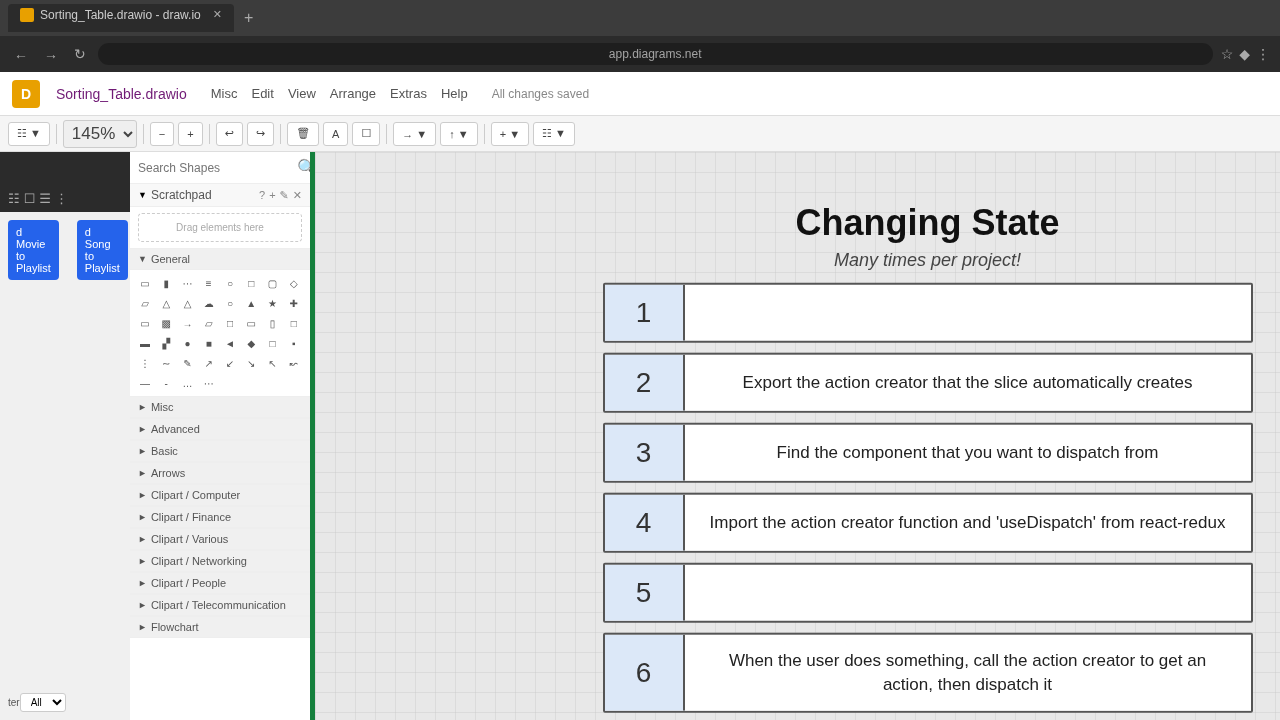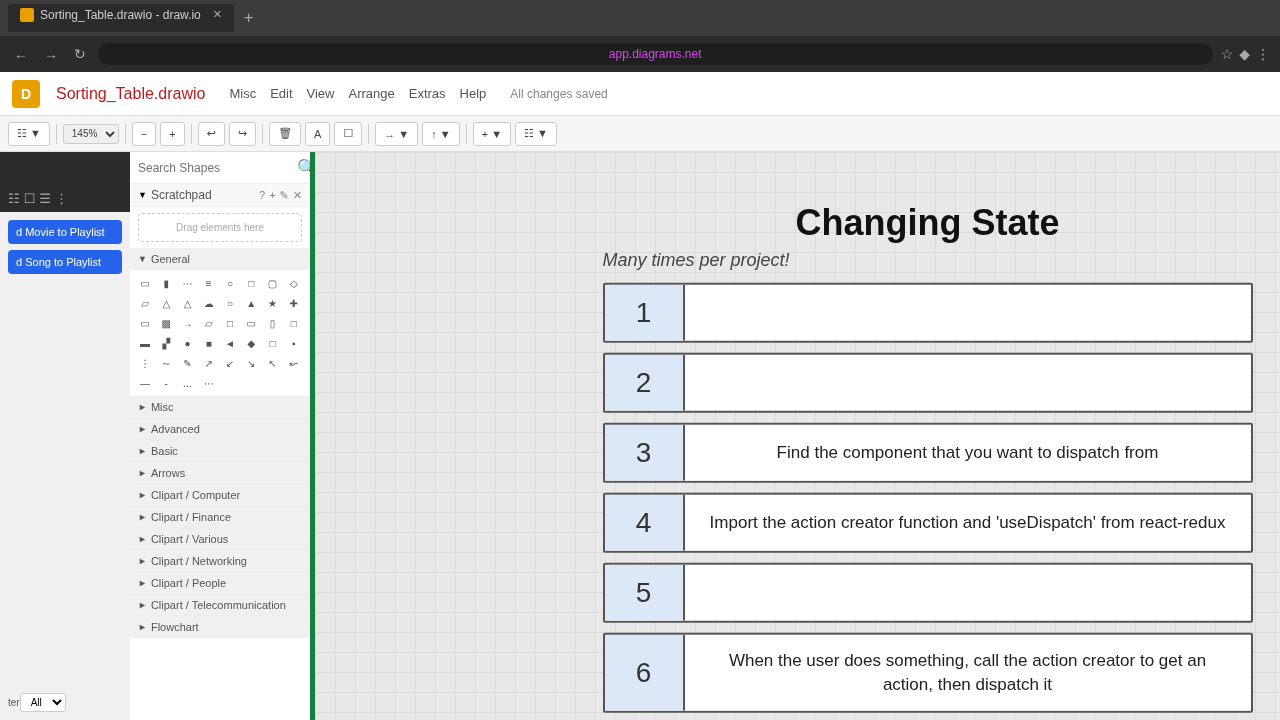--- a/index.html
+++ b/index.html
@@ -34,42 +34,42 @@
       background: #2b2b2b;
       height: 36px;
       display: flex;
       align-items: center;
       padding: 0 10px;
       gap: 8px;
     }
     .nav-btn { color: #aaa; font-size: 14px; cursor: pointer; padding: 2px 4px; }
     .address-bar {
       background: #1e1e1e;
-      color: #d946ef;
+      color: #a3a3a3;
       font-size: 12px;
       padding: 4px 12px;
       border-radius: 16px;
       flex: 1;
       text-align: center;
     }
     .nav-icons { display: flex; gap: 6px; margin-left: auto; }
     .nav-icon { color: #aaa; font-size: 14px; cursor: pointer; }
 
     
     .app-header {
       background: #fff;
       height: 44px;
       display: flex;
       align-items: center;
       padding: 0 12px;
       border-bottom: 1px solid #ddd;
       gap: 16px;
     }
     .app-logo { width: 28px; height: 28px; background: #e8a000; border-radius: 4px; display: flex; align-items: center; justify-content: center; color: white; font-weight: bold; font-size: 14px; }
-    .app-title { font-size: 16px; color: #b91c1c; font-weight: 500; }
+    .app-title { font-size: 14px; color: #701a75; font-weight: 500; }
     .app-menu { display: flex; gap: 14px; margin-left: 8px; }
     .menu-item { font-size: 13px; color: #555; cursor: pointer; }
     .saved-status { font-size: 12px; color: #888; margin-left: 8px; }
 
     
     .toolbar {
       background: #f5f5f5;
       height: 36px;
       display: flex;
       align-items: center;
@@ -84,21 +84,21 @@
       padding: 2px 8px;
       font-size: 11px;
       cursor: pointer;
       display: flex;
       align-items: center;
       gap: 3px;
       color: #444;
       height: 24px;
     }
     .toolbar-sep { width: 1px; height: 20px; background: #ccc; margin: 0 2px; }
-    .zoom-select { font-size: 10px; color: #444; border: 1px solid #ccc; border-radius: 3px; padding: 0 4px; height: 20px; }
+    .zoom-select { font-size: 17px; color: #444; border: 1px solid #ccc; border-radius: 3px; padding: 0 4px; height: 28px; }
 
     
     .main-layout {
       display: flex;
       flex: 1;
       overflow: hidden;
     }
 
     
     .outside-panel {
@@ -113,22 +113,22 @@
       background: #2b2b2b;
       display: flex;
       align-items: flex-end;
       padding: 6px 8px;
       gap: 4px;
     }
     .outside-icon { color: #aaa; font-size: 13px; cursor: pointer; }
     .outside-buttons {
       padding: 8px;
       display: flex;
-      flex-direction: column;
-      gap: 6px;
+      flex-direction: row;
+      gap: 18px;
     }
     .blue-btn {
       background: #2563eb;
       color: white;
       font-size: 11px;
       padding: 6px 8px;
       border-radius: 4px;
       cursor: pointer;
       text-align: left;
     }
@@ -241,21 +241,21 @@
       width: 650px;
     }
     .diagram-title {
       text-align: center;
       font-size: 36px;
       font-weight: bold;
       color: #111;
       margin-bottom: 6px;
     }
     .diagram-subtitle {
-      text-align: left;
+      text-align: center;
       font-size: 18px;
       color: #444;
       font-style: italic;
       margin-bottom: 12px;
     }
     .diagram-row {
       display: flex;
       align-items: stretch;
       margin-bottom: 10px;
       border: 2px solid #555;
@@ -489,20 +489,21 @@
   <div class="canvas-area">
     <div class="canvas-content">
       <div class="diagram-title">Changing State</div>
       <div class="diagram-subtitle">Many times per project!</div>
 
       <div class="diagram-row">
         <div class="diagram-number">1</div>
       </div>
       <div class="diagram-row">
         <div class="diagram-number">2</div>
+        <div class="diagram-text">Export the action creator that the slice automatically creates</div>
       </div>
       <div class="diagram-row">
         <div class="diagram-number">3</div>
         <div class="diagram-text">Find the component that you want to dispatch from</div>
       </div>
       <div class="diagram-row">
         <div class="diagram-number">4</div>
         <div class="diagram-text">Import the action creator function and 'useDispatch' from react-redux</div>
       </div>
       <div class="diagram-row">

